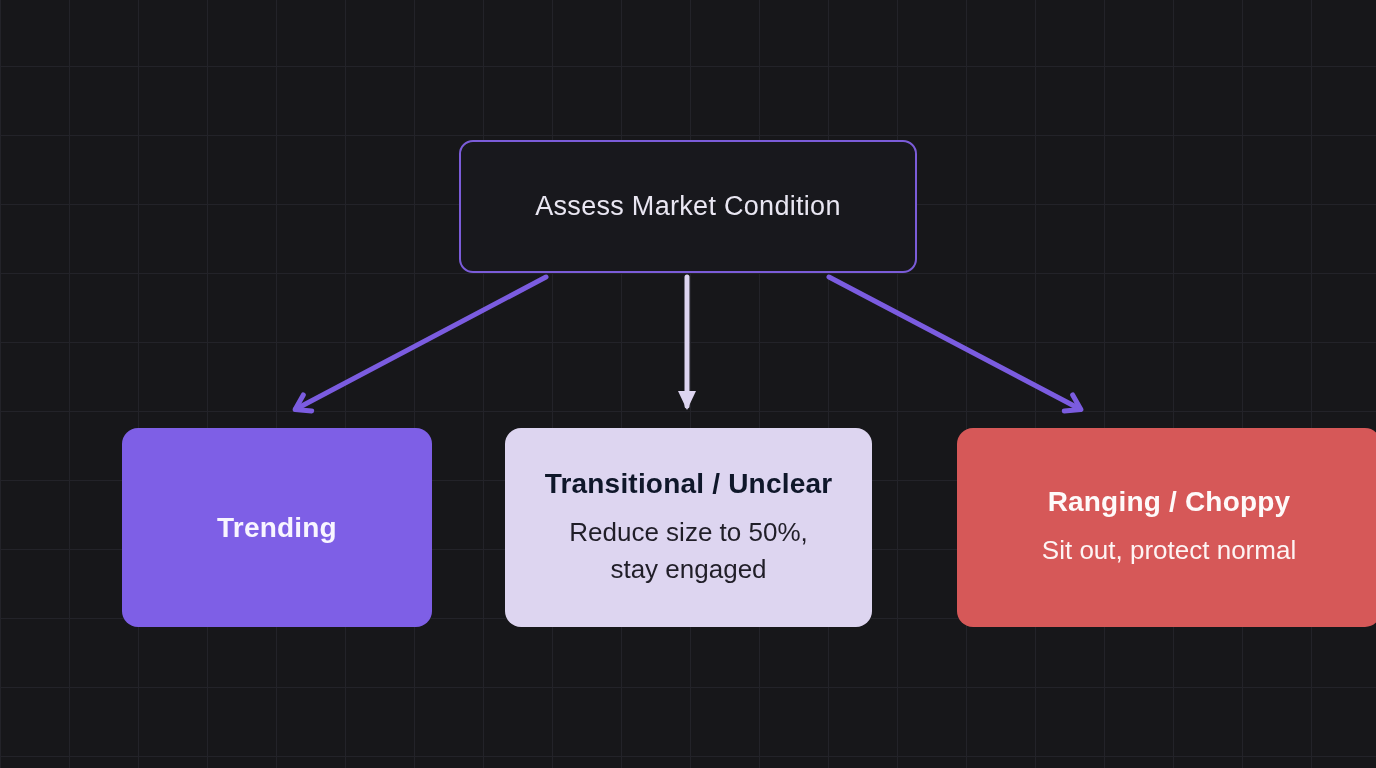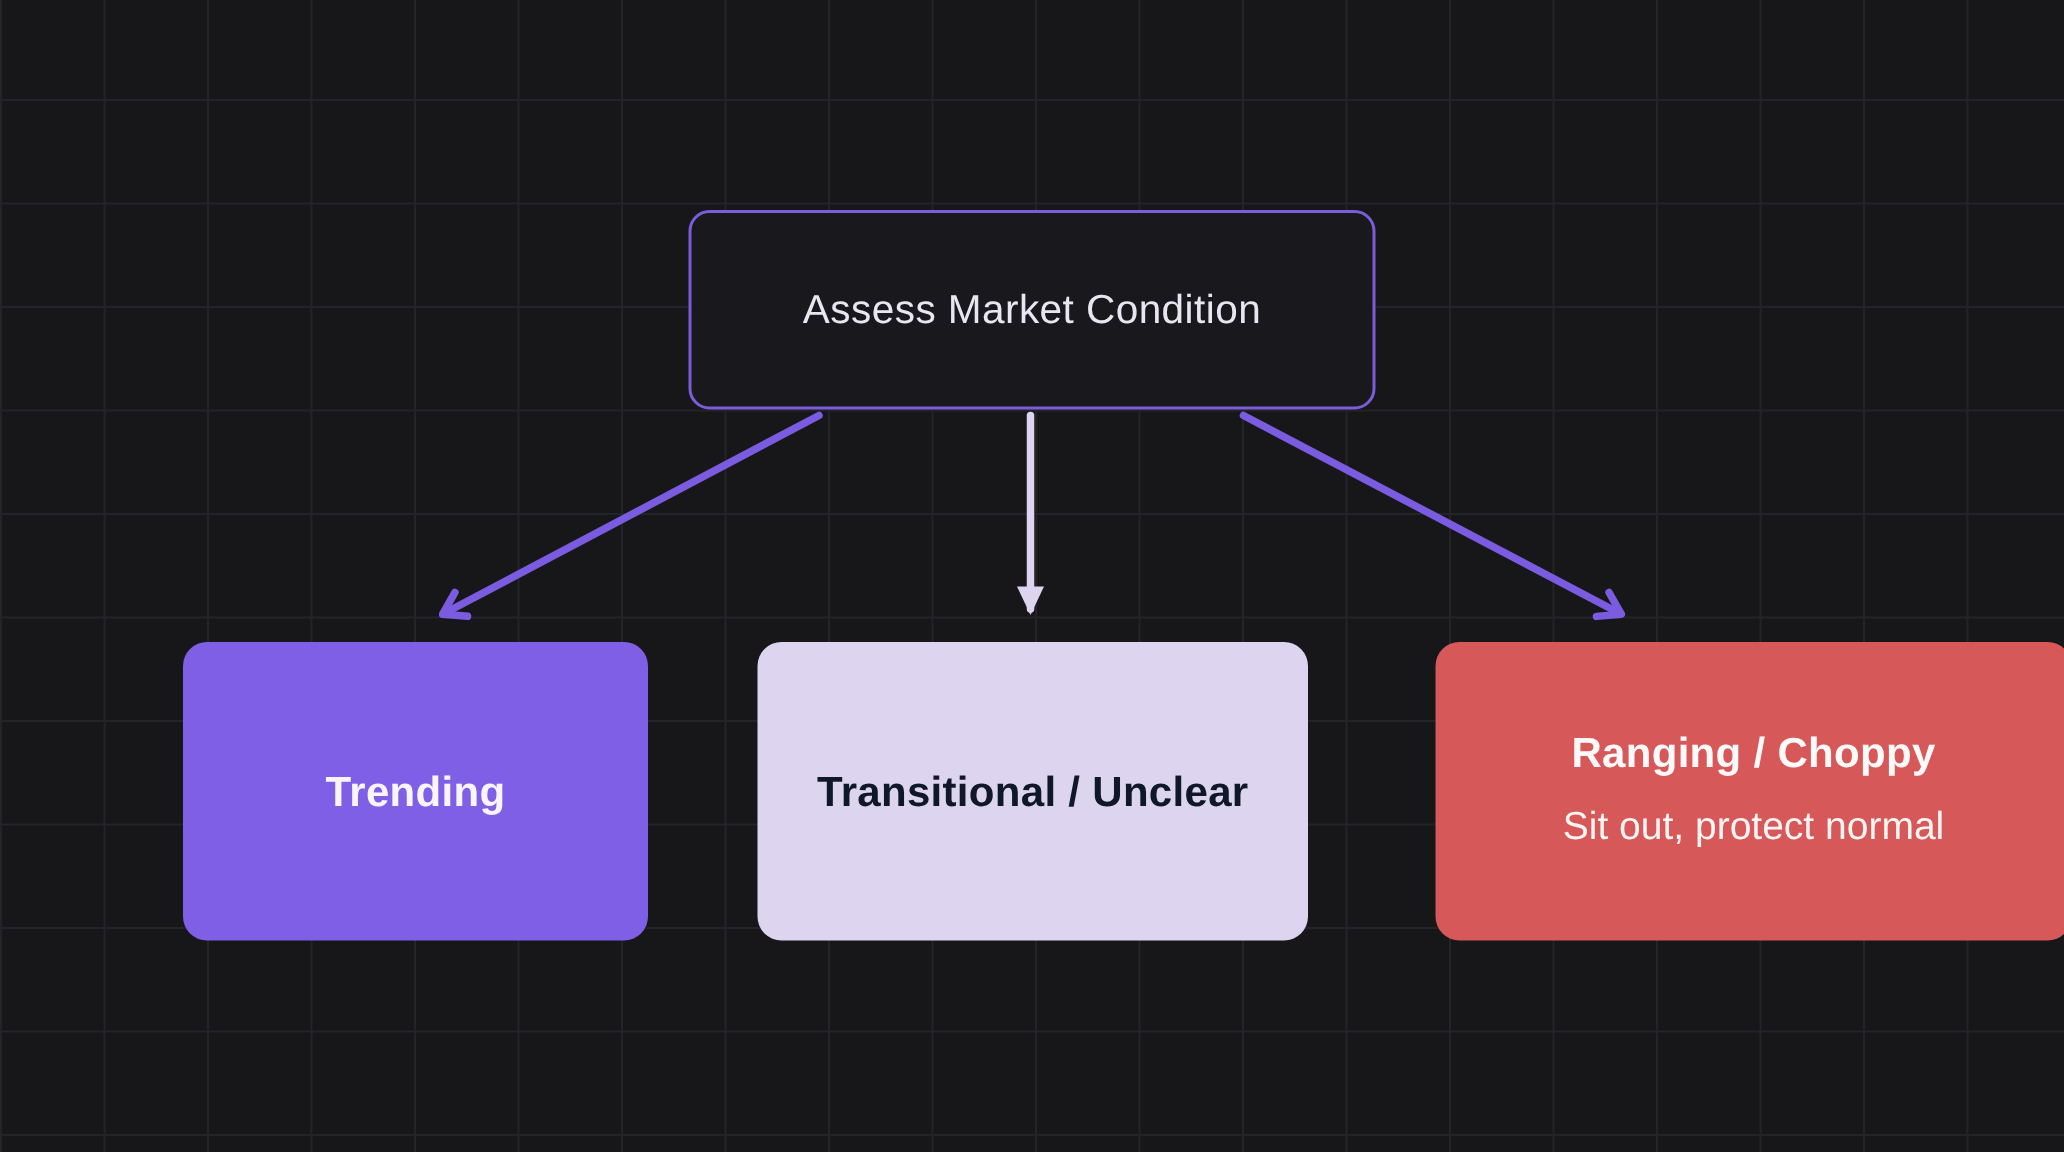--- a/index.html
+++ b/index.html
@@ -96,20 +96,22 @@
   <div class="node root-node">
     <span>Assess Market Condition</span>
   </div>
 
   <div class="node branch-node branch-0">
     <div class="branch-title">Trending</div>
   </div>
 
   <div class="node branch-node branch-1">
     <div class="branch-title">Transitional / Unclear</div>
+    <div class="branch-subtitle">Reduce size to 50%,
+stay engaged</div>
   </div>
 
   <div class="node branch-node branch-2">
     <div class="branch-title">Ranging / Choppy</div>
     <div class="branch-subtitle">Sit out, protect normal</div>
   </div>
 
 </div>
 
 </body></html>

